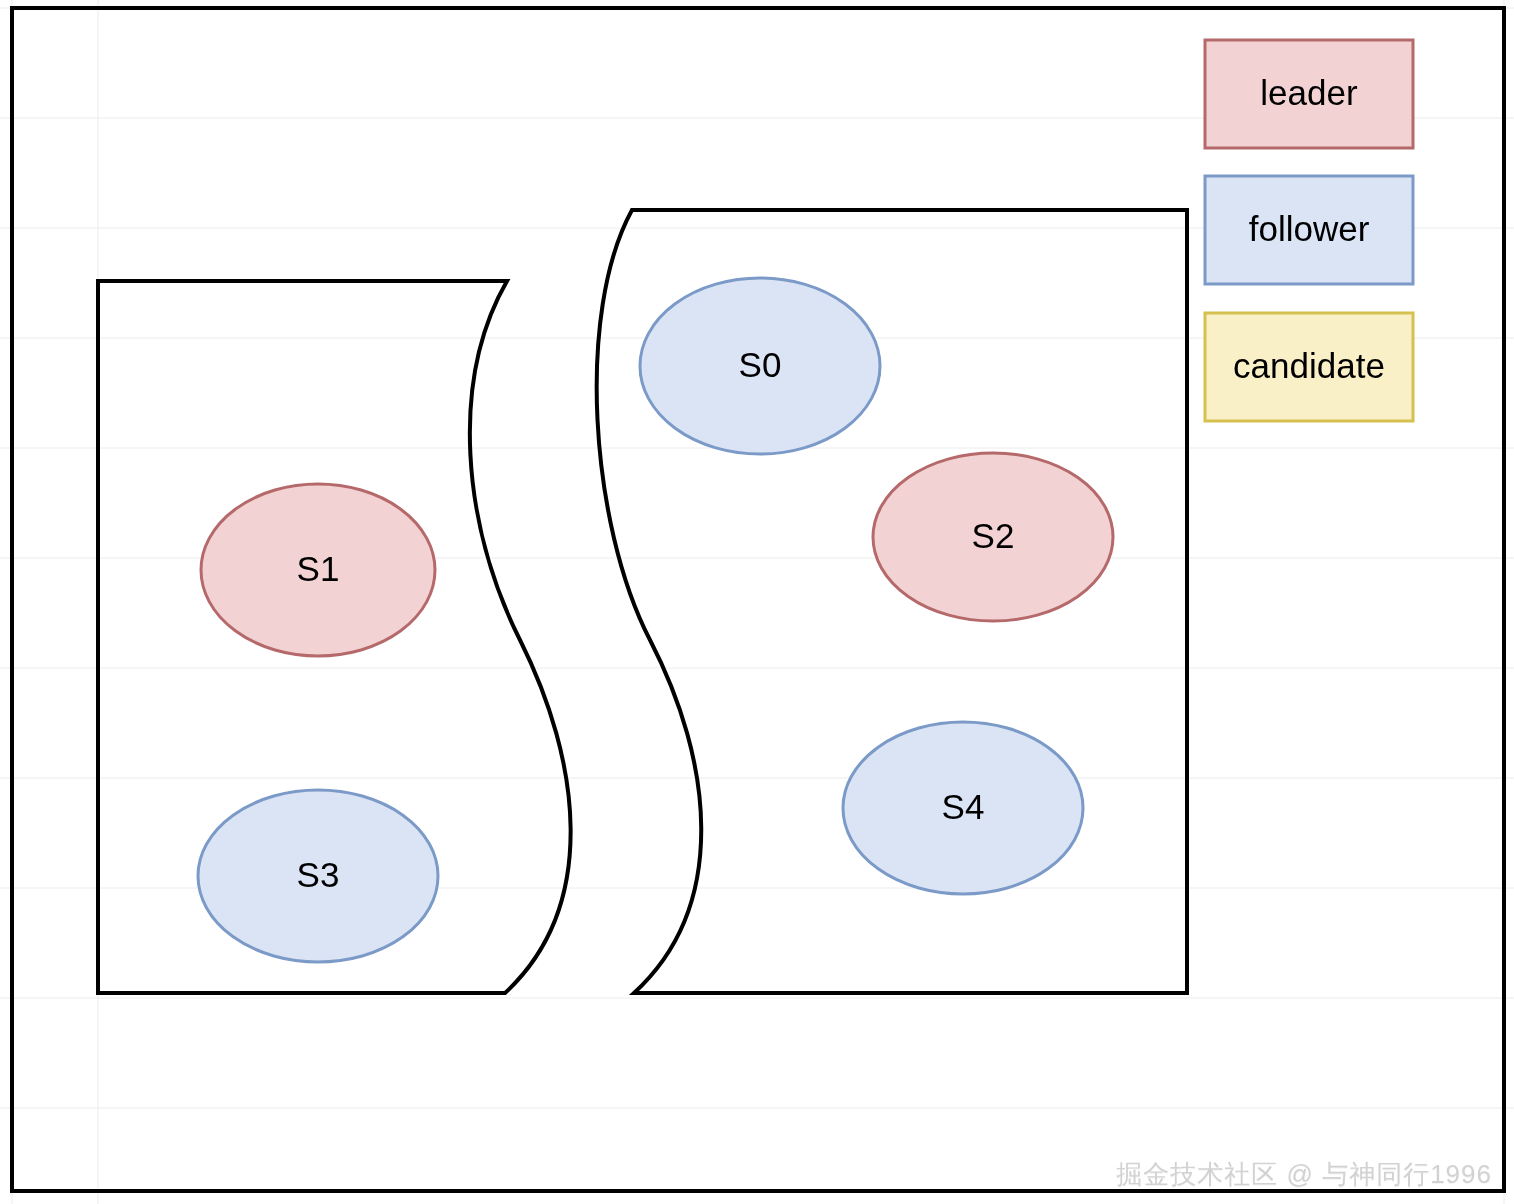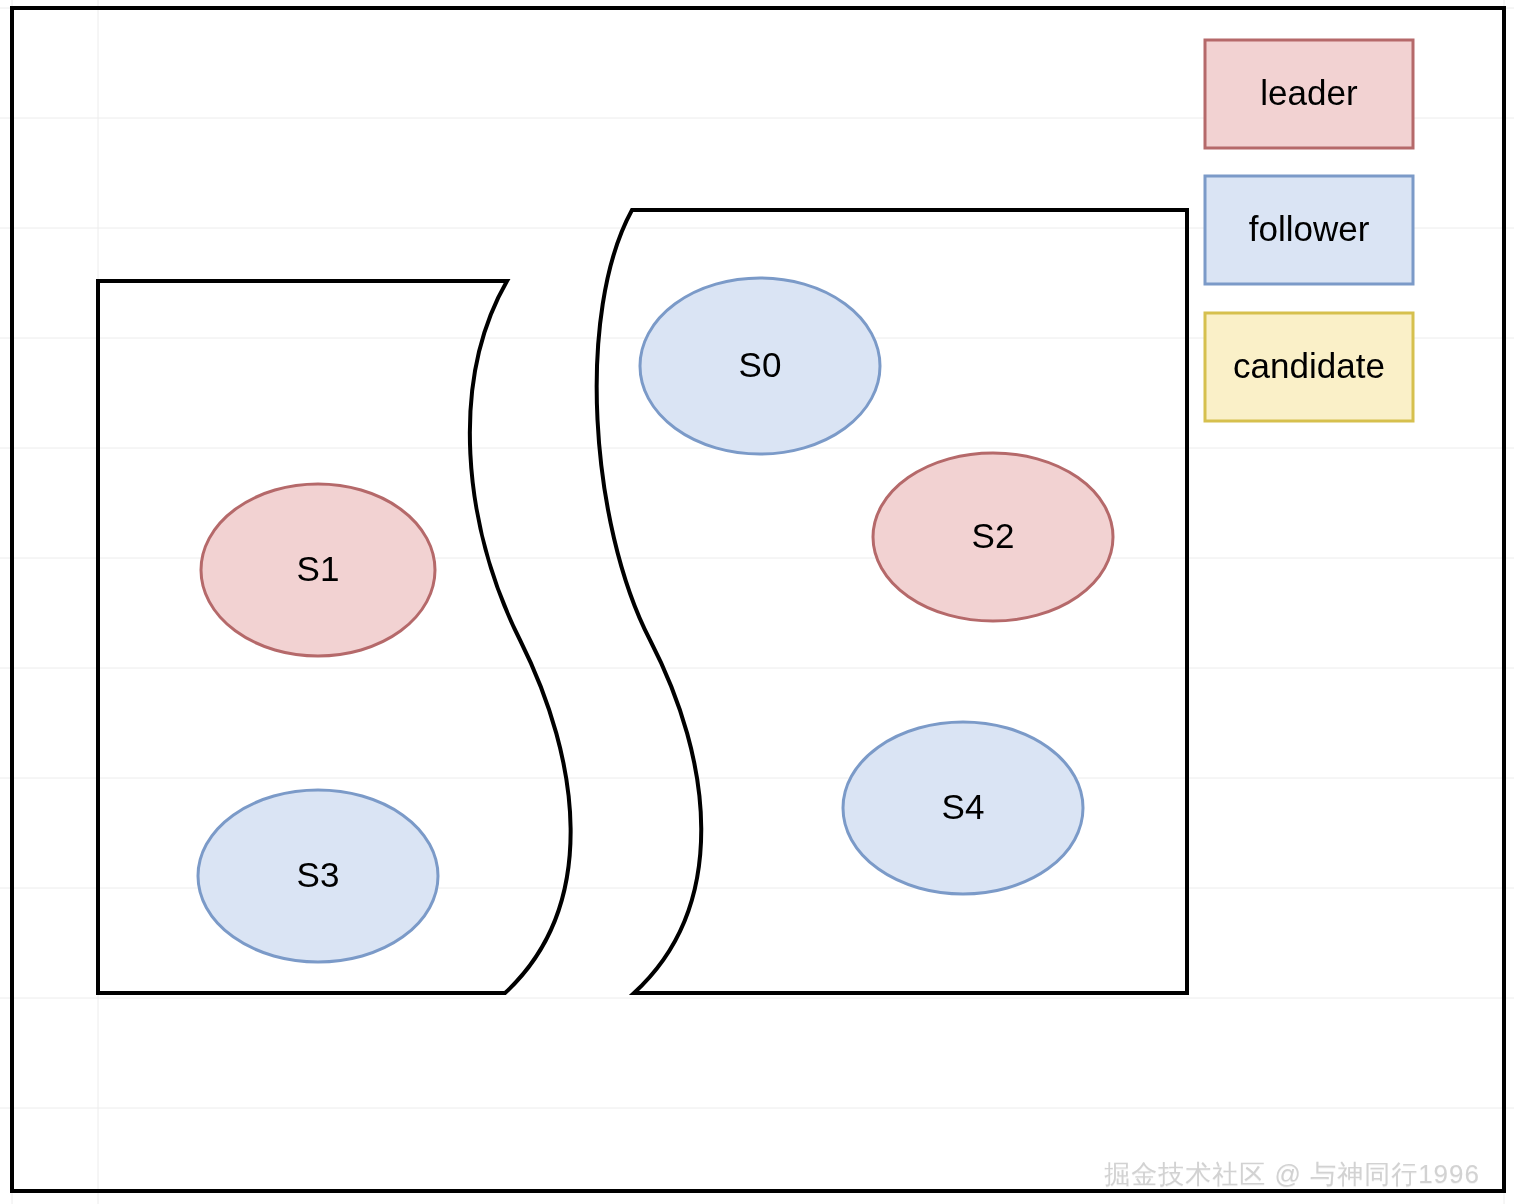--- a/index.html
+++ b/index.html
@@ -35,21 +35,21 @@
   }
   .legend-label {
     font-family: "Liberation Sans", sans-serif;
     font-size: 35px;
     fill: #000000;
     text-anchor: middle;
     dominant-baseline: middle;
   }
   .watermark-text {
     position: absolute;
-    right: 34px;
+    right: 22px;
     bottom: 12px;
     font-family: "Liberation Sans", sans-serif;
     font-size: 26px;
     color: #d2d2d2;
     letter-spacing: 1px;
     white-space: nowrap;
     text-shadow: 0 1px 0 #f4f4f4;
     user-select: none;
   }
 </style>

